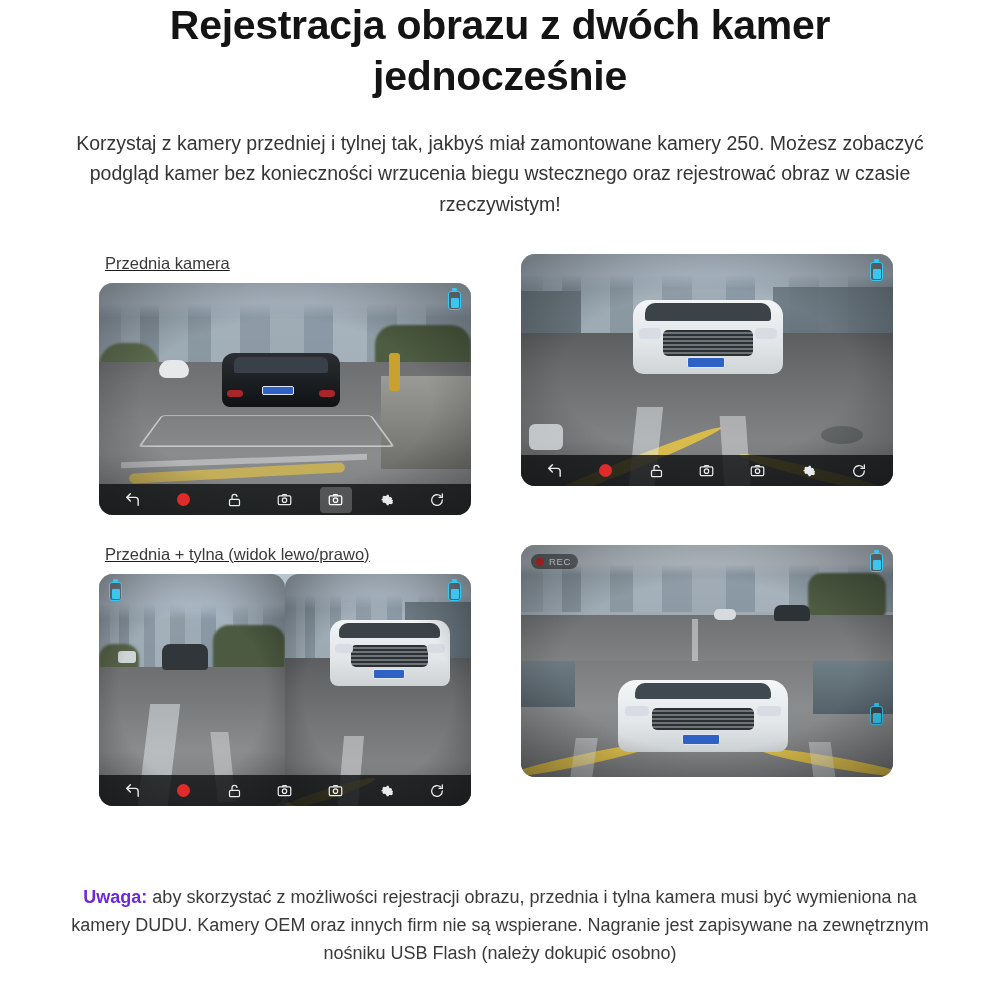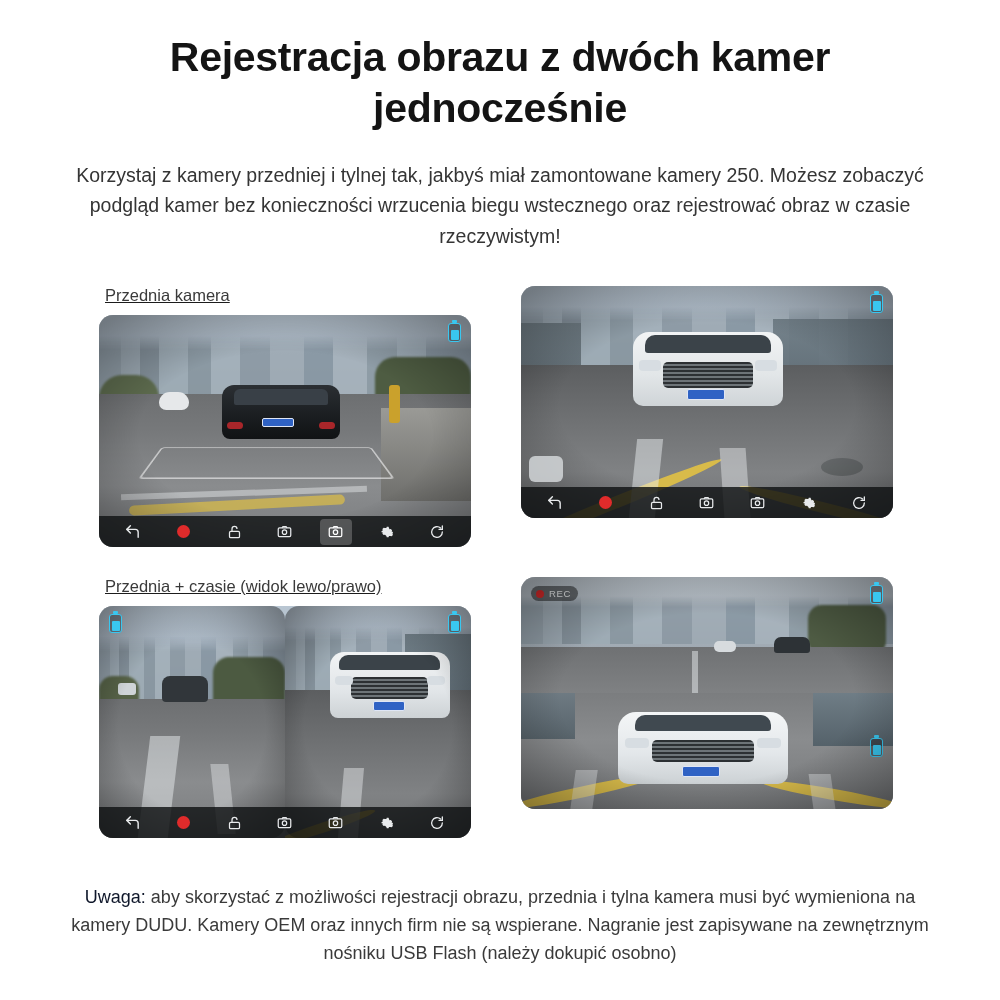--- a/index.html
+++ b/index.html
@@ -12,21 +12,20 @@
   }
   .page {
     width: 1000px; height: 1000px;
     position: relative;
     overflow: hidden;
     padding: 0 60px;
   }
 
   h1.title {
     margin: 0;
-    padding-top: 32px;
     font-size: 41px;
     line-height: 1.24;
     font-weight: 700;
     text-align: center;
     letter-spacing: -0.3px;
     color: #141414;
   }
   p.subtitle {
     margin: 26px auto 0;
     width: 880px;
@@ -187,21 +186,21 @@
   .rec-badge span { color: #f2f4f5; font-size: 9.5px; letter-spacing: .6px; }
 
   .note {
     position: absolute;
     left: 60px; right: 60px; bottom: 32px;
     text-align: center;
     font-size: 18px;
     line-height: 1.55;
     color: #3a3a3a;
   }
-  .note b { color: #0f172a; font-weight: 400; }
+  .note b { color: #6d28d9; font-weight: 700; }
 </style>
 </head>
 <body>
 
 <div class="page">
 
   <h1 class="title">Rejestracja obrazu z dwóch kamer jednocześnie</h1>
   <p class="subtitle">Korzystaj z kamery przedniej i tylnej tak, jakbyś miał zamontowane kamery 250. Możesz zobaczyć podgląd kamer bez konieczności wrzucenia biegu wstecznego oraz rejestrować obraz w czasie rzeczywistym!</p>
 
   <div class="grid">
@@ -351,21 +350,21 @@
             <svg width="16" height="16" viewBox="0 0 24 24" fill="none" stroke="#e8eaec" stroke-width="2" stroke-linecap="round">
                 <path d="M20 12a8 8 0 1 1-2.6-5.9"></path>
                 <polyline points="20 3 20 8 15 8"></polyline>
               </svg>
           </div>
         </div>
       </div>
     </div>
 
     <div class="cell" style="margin-top:18px;">
-      <div class="cap">Przednia + czasie (widok lewo/prawo)</div>
+      <div class="cap">Przednia + tylna (widok lewo/prawo)</div>
       <div class="screen">
 
         <div style="position:absolute;left:0;top:0;width:50%;height:100%;overflow:hidden;">
           <div class="sky" style="height:42%;"></div>
           <div class="skyline" style="top:10%;height:32%;"></div>
           <div class="greenery" style="right:0;top:22%;width:72px;height:110px;border-radius:16px;background:#4c5a41;"></div>
           <div class="greenery" style="left:0;top:30%;width:40px;height:60px;border-radius:14px;background:#566247;"></div>
           <div class="road" style="height:60%;"></div>
           <div class="whiteline" style="left:24%;bottom:0;width:30px;height:44%;transform:skewX(-7deg);opacity:.6;"></div>
           <div class="whiteline" style="left:62%;bottom:2%;width:18px;height:30%;transform:skewX(6deg);opacity:.5;"></div>

